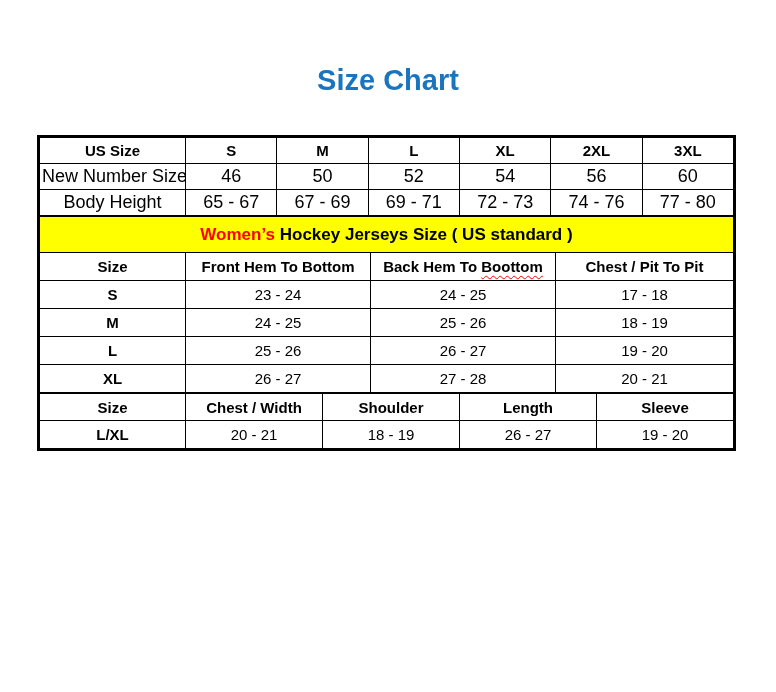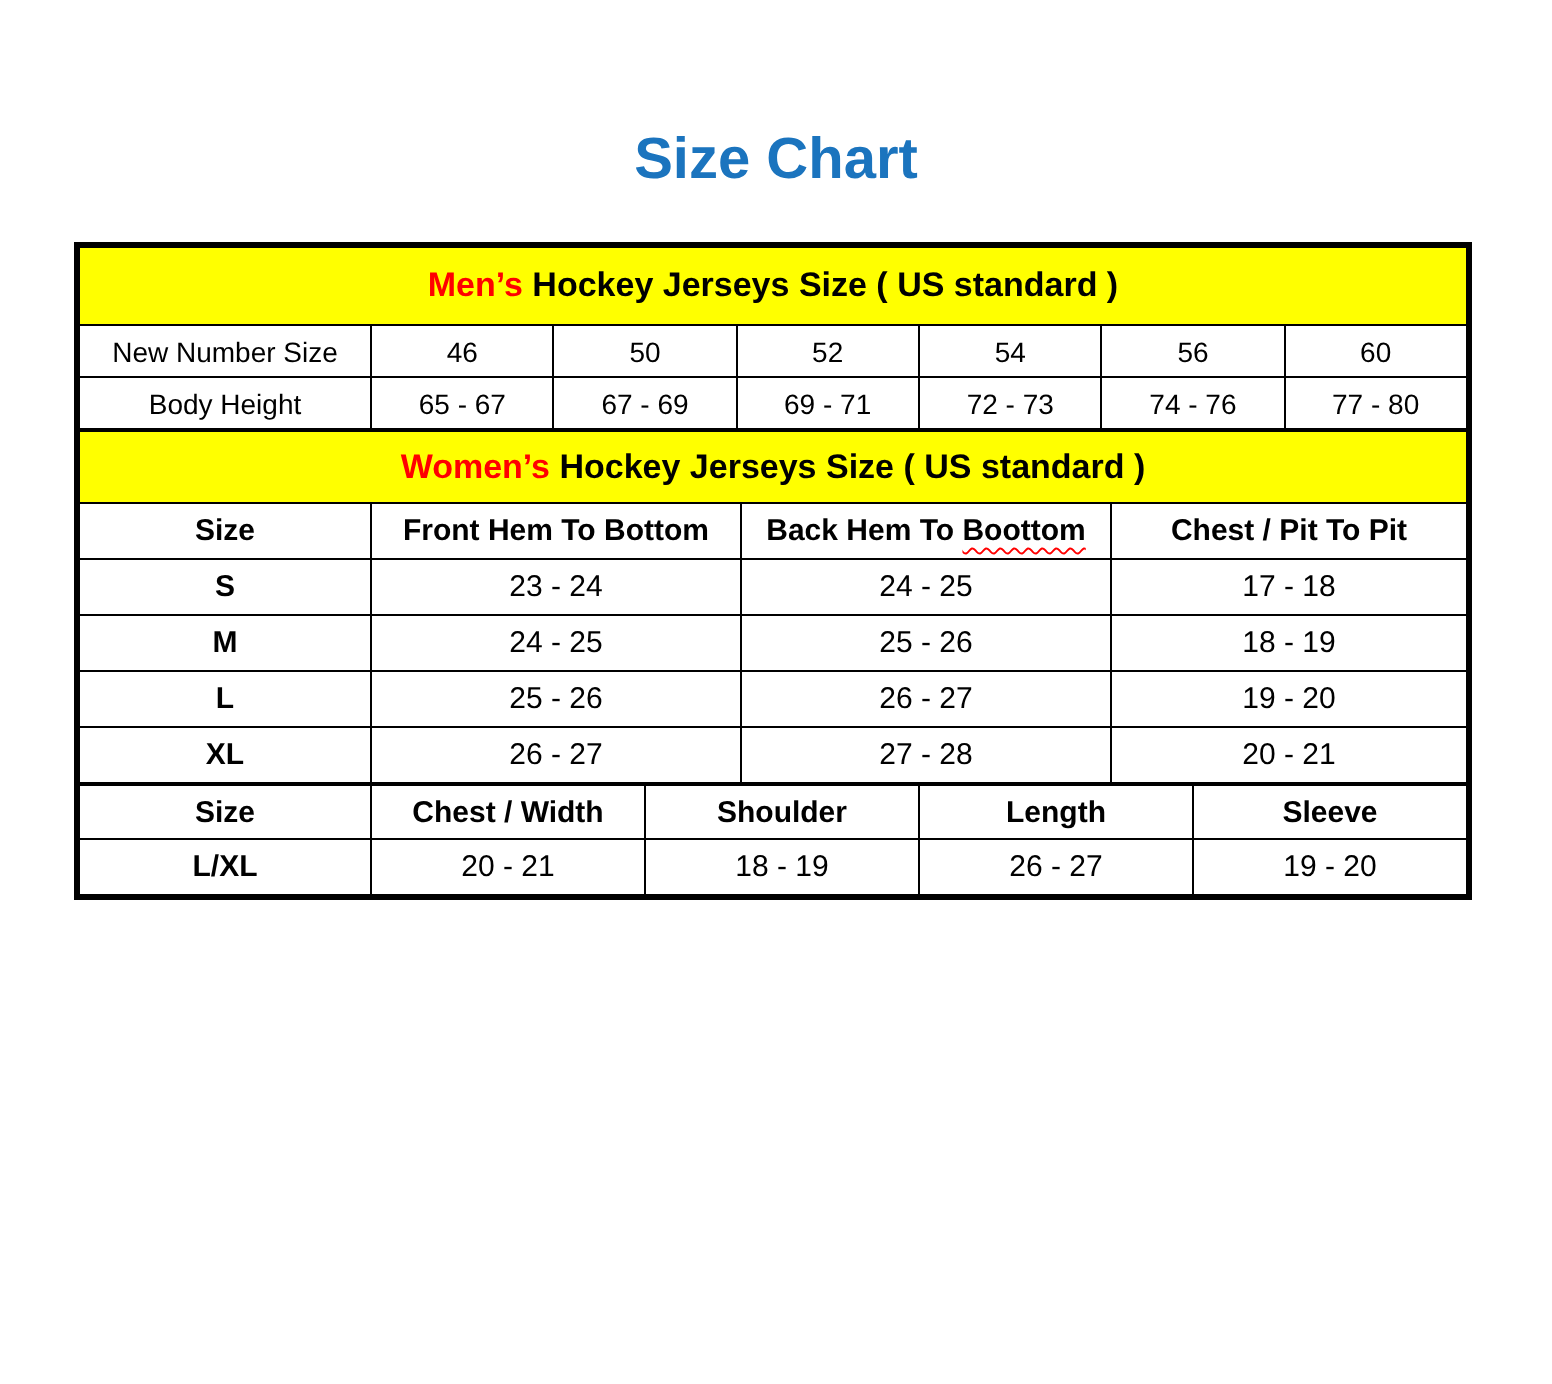--- a/index.html
+++ b/index.html
@@ -8,21 +8,21 @@
     width: 776px;
     height: 692px;
     background: #ffffff;
     font-family: "Liberation Sans", sans-serif;
     color: #000000;
     overflow: hidden;
   }
   .title {
     margin: 0;
     padding-top: 64px;
-    padding-bottom: 24px;
+    padding-bottom: 38px;
     text-align: center;
     font-size: 29px;
     font-weight: bold;
     color: #1B74BE;
     letter-spacing: 0px;
   }
   .tables-wrap {
     margin-left: 37px;
     width: 699px;
     border: 2px solid #000000;
@@ -53,21 +53,21 @@
   .red { color: #FF0000; }
   .misspell {
     text-decoration: underline wavy #FF0000;
     text-decoration-thickness: 1px;
     text-underline-offset: 3px;
   }
   thead th.colhead { font-weight: bold; font-size: 15px; }
   table.mens  thead th.colhead { height: 26px; }
   table.womens thead th.colhead{ height: 28px; }
   table.youth thead th.colhead { height: 27px; }
-  table.mens  tbody td { height: 26px; font-size: 14px; }
+  table.mens  tbody td { height: 26px; font-size: 18px; }
   table.womens tbody td { height: 28px; }
   table.youth tbody td { height: 28px; }
   table.first-bold tbody td:first-child { font-weight: bold; font-size: 15px; }
   col.c-label { width: 146px; }
   table.womens col.c-mid { width: 185px; }
 </style>
 </head>
 <body>
 
 <div class="page">
@@ -81,24 +81,27 @@
           <col class="c-label">
           <col>
           <col>
           <col>
           <col>
           <col>
           <col>
         </colgroup>
       <thead>
         <tr>
-          <th colspan="7" class="section-head">
-            <span class="red">Men’s</span>
-            <span>Hockey Jerseys Size ( US standard )</span>
-          </th>
+          <th class="colhead">US Size</th>
+          <th class="colhead">S</th>
+          <th class="colhead">M</th>
+          <th class="colhead">L</th>
+          <th class="colhead">XL</th>
+          <th class="colhead">2XL</th>
+          <th class="colhead">3XL</th>
         </tr>
       </thead>
       <tbody>
           <tr>
             <td>New Number Size</td>
             <td>46</td>
             <td>50</td>
             <td>52</td>
             <td>54</td>
             <td>56</td>

